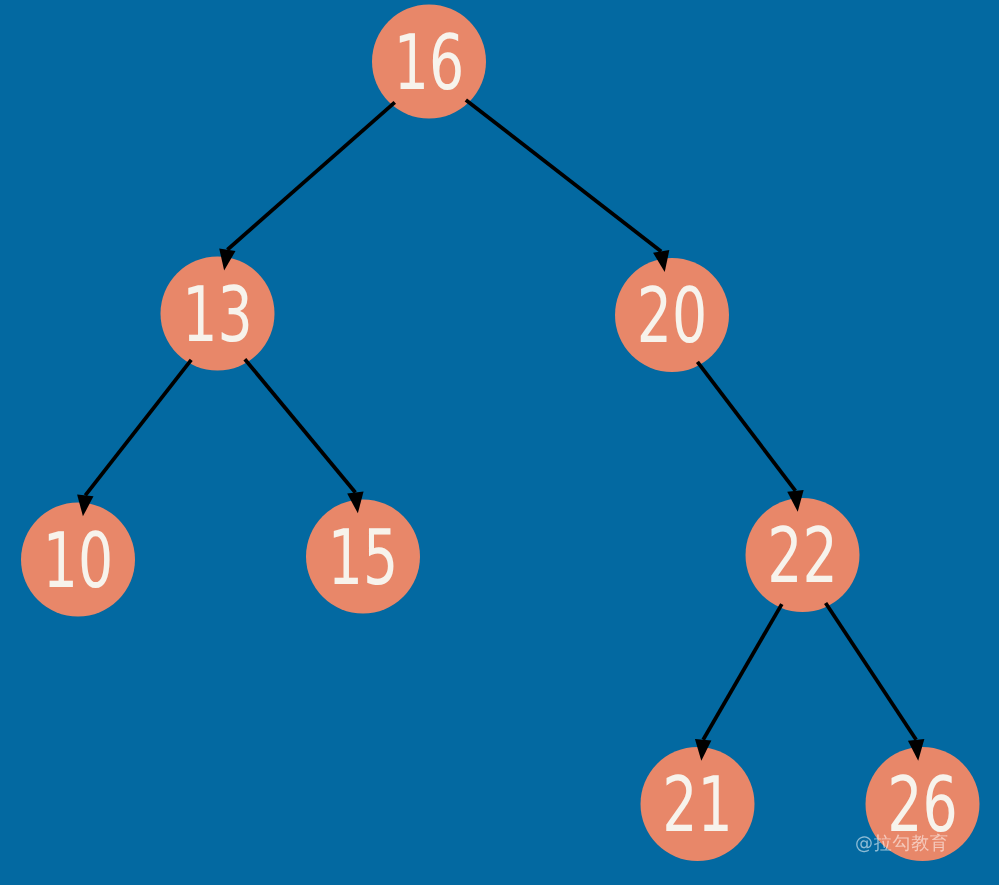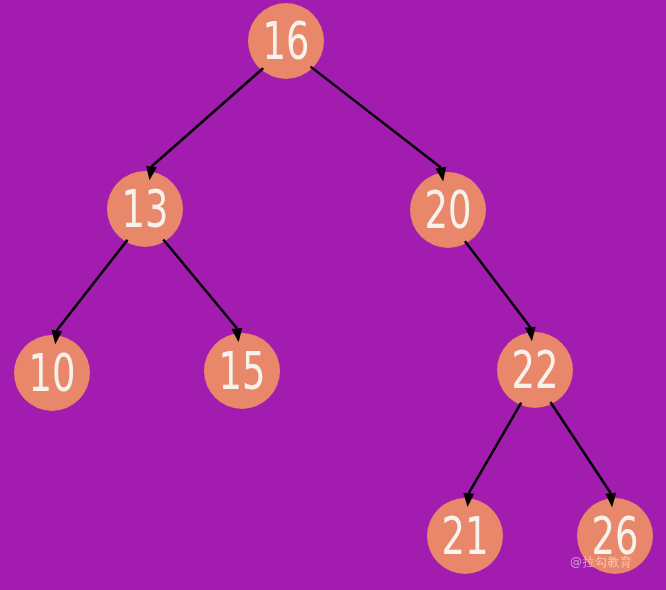--- a/index.html
+++ b/index.html
@@ -35,21 +35,21 @@
     letter-spacing: 0.5px;
     color: rgba(255, 255, 255, 0.55);
     white-space: nowrap;
     z-index: 2;
     text-align: right;
   }
 </style>
 </head>
 <body>
 
-<div id="screen" style="background: #a21caf;">
+<div id="screen" style="background: #0369a1;">
   <svg id="tree-svg" width="666" height="590" viewBox="0 0 666 590" xmlns="http://www.w3.org/2000/svg">
       <g>
         <g>
           <circle cx="286" cy="41" r="38" fill="#e88769"></circle>
           <text x="286" y="59" text-anchor="middle" fill="#f7f3ec" class="node-label" textLength="47" lengthAdjust="spacingAndGlyphs">16</text>
         </g>
         <g>
           <circle cx="145" cy="209" r="38" fill="#e88769"></circle>
           <text x="145" y="227" text-anchor="middle" fill="#f7f3ec" class="node-label" textLength="47" lengthAdjust="spacingAndGlyphs">13</text>
         </g>

